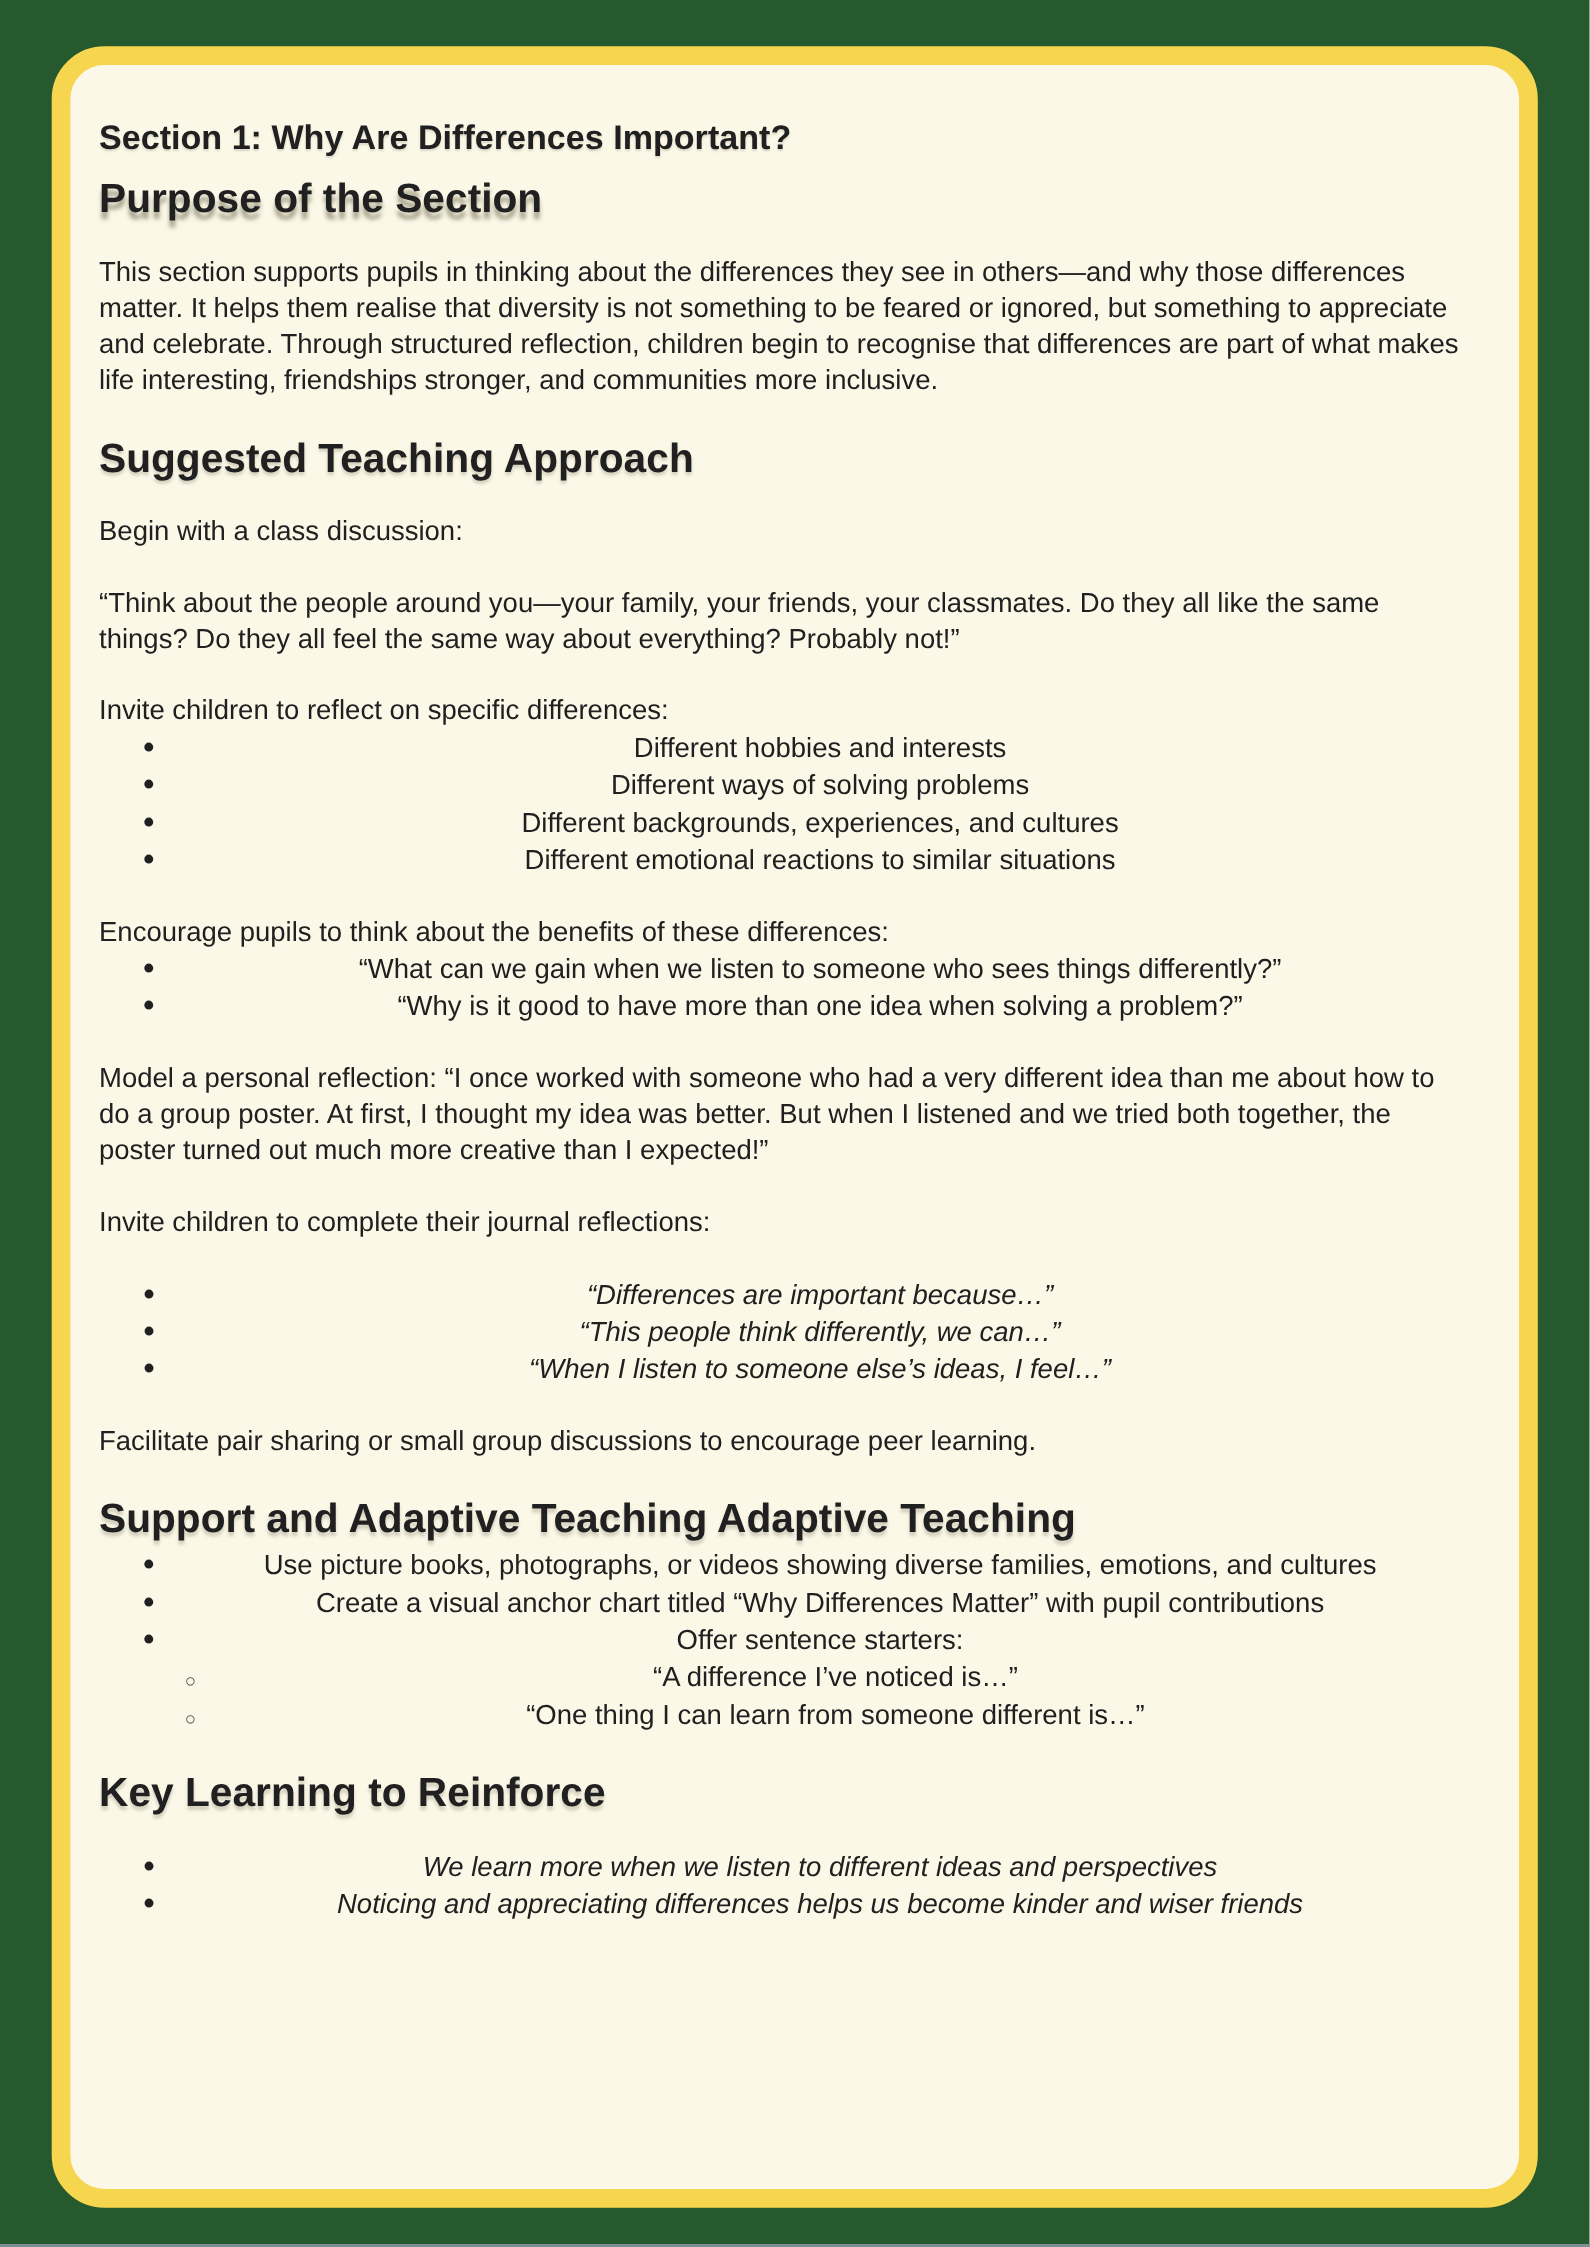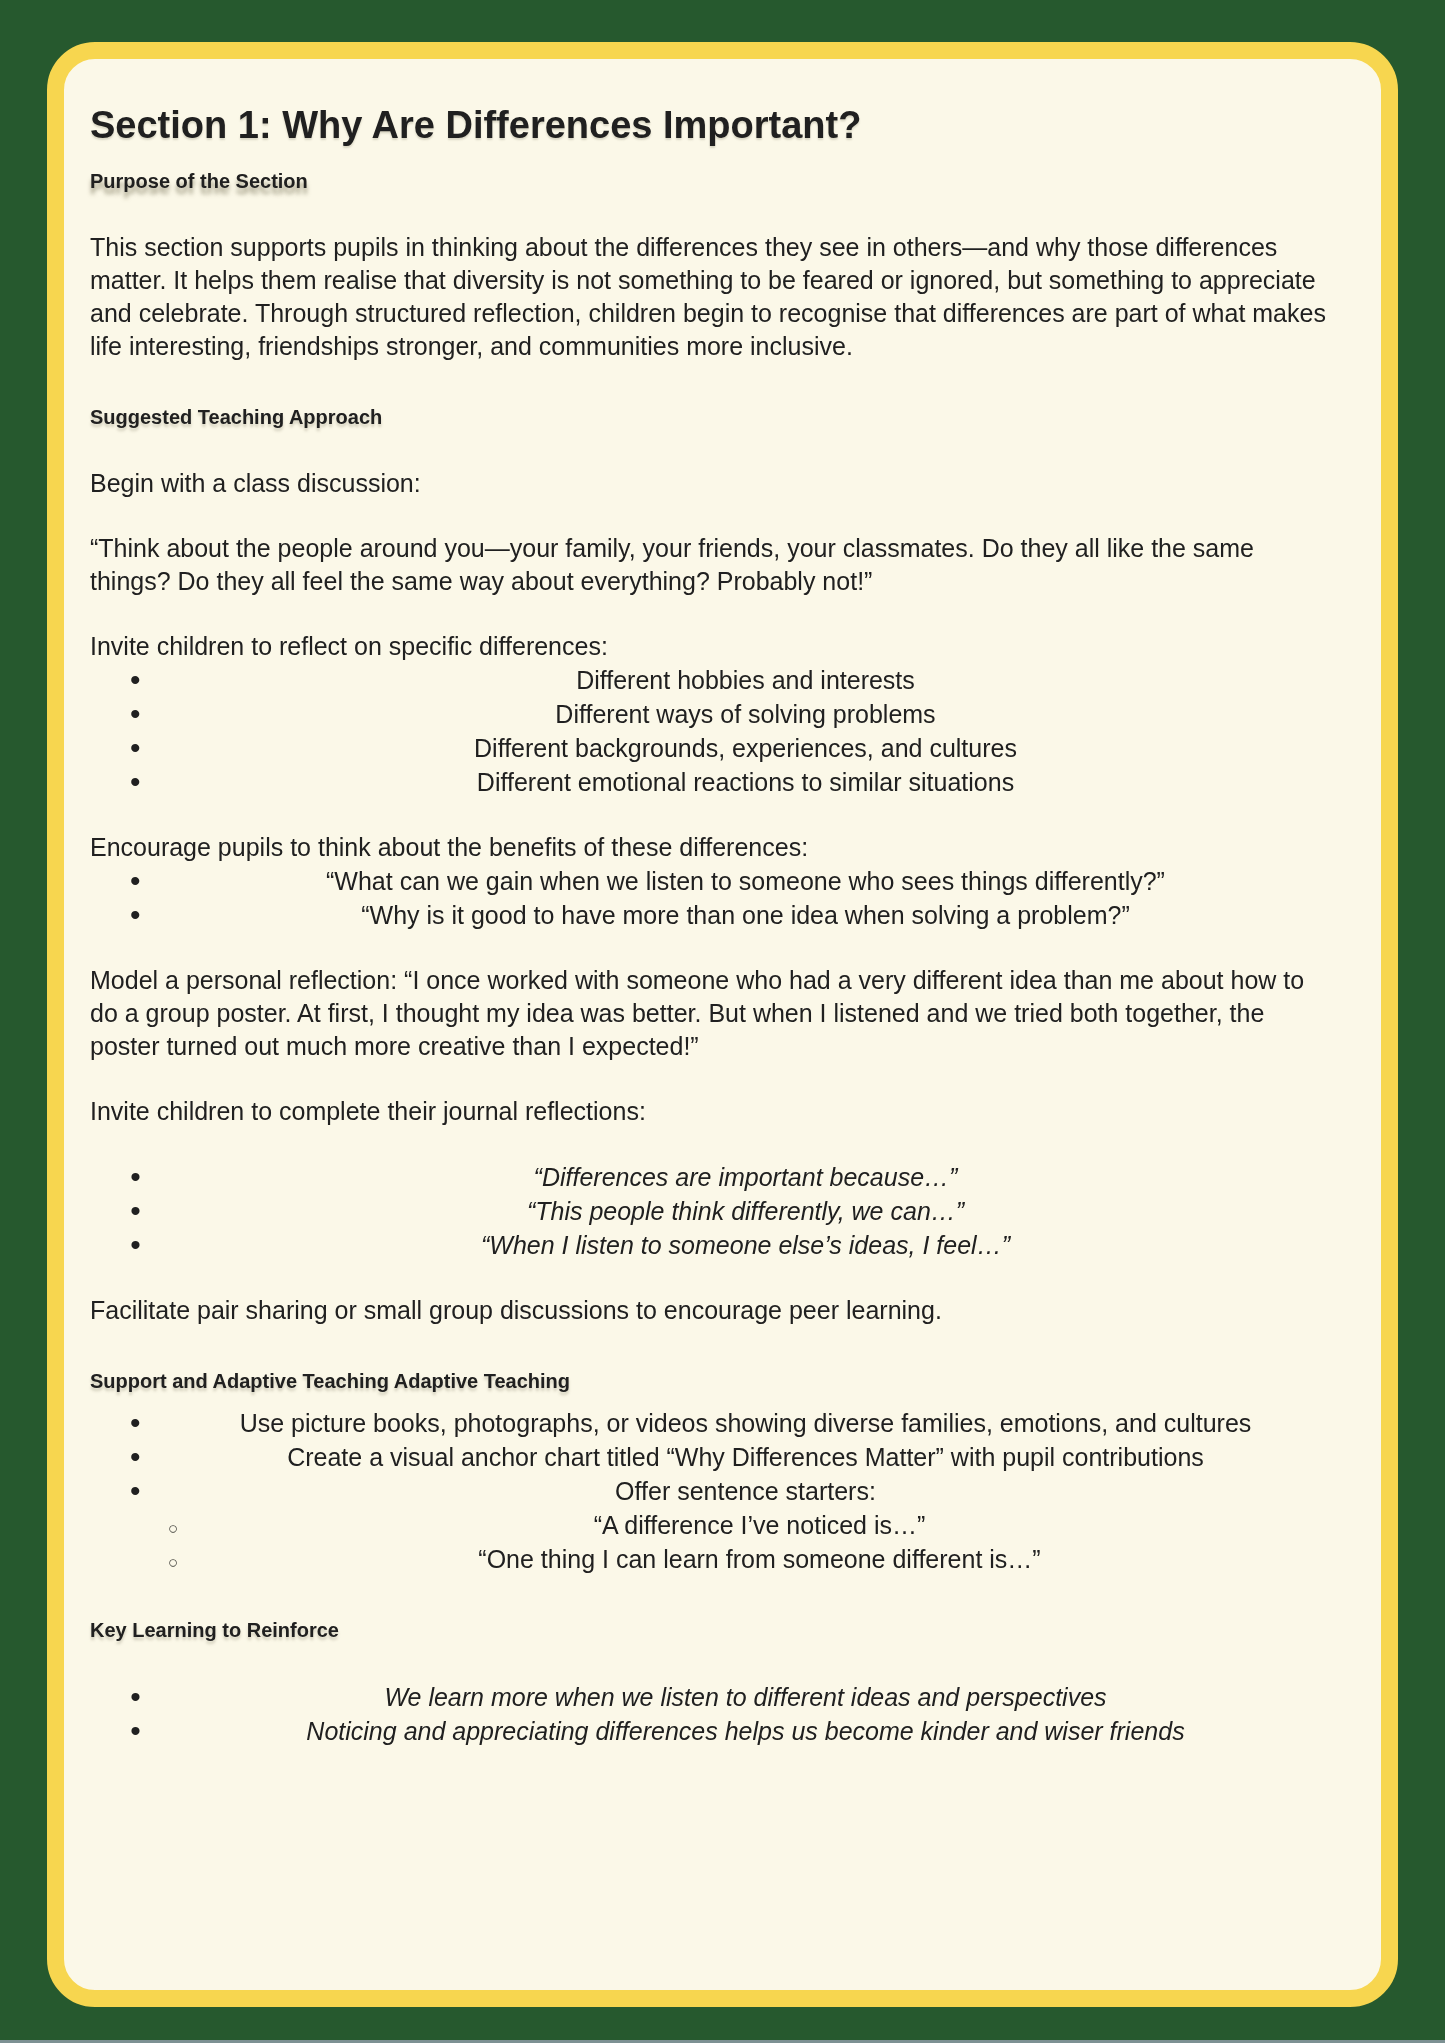--- a/index.html
+++ b/index.html
@@ -25,28 +25,28 @@
   .doc {
     position: absolute;
     left: 26px;
     top: 46px;
     width: 1240px;
     color: var(--text, #202020);
     font-size: 25px;
     line-height: 33px;
   }
   h1 {
-    font-size: 38px;
+    font-size: 31px;
     line-height: 40px;
     font-weight: bold;
     margin: 0 0 18px 0;
     text-shadow: 0 2px 2px rgba(100, 95, 70, 0.22);
   }
   h2 {
-    font-size: 20px;
+    font-size: 37px;
     line-height: 36px;
     font-weight: bold;
     margin: 36px 0 8px 0;
     text-shadow: 0 3px 3px rgba(100, 95, 70, 0.28);
   }
   .blocks > h2:first-child { margin-top: 0; }
   h2.shadow-strong { text-shadow: 0 6px 4px rgba(95, 90, 60, 0.55); }
   p { margin: 32px 0 0 0; }
   ul {
     list-style: none;

